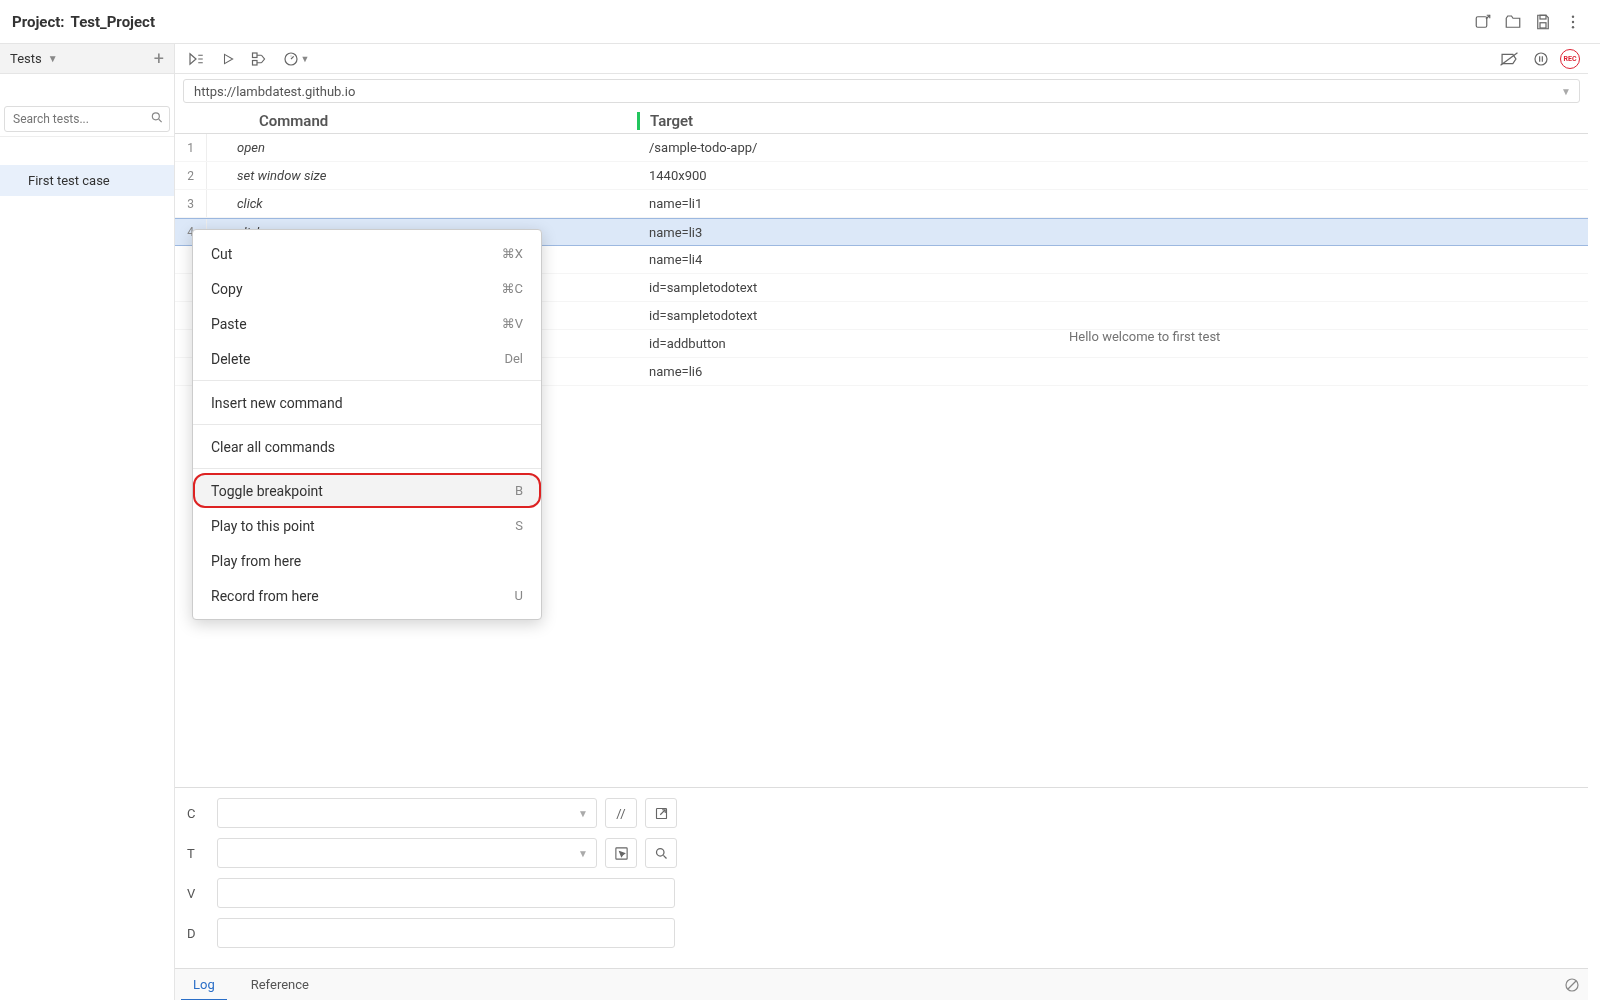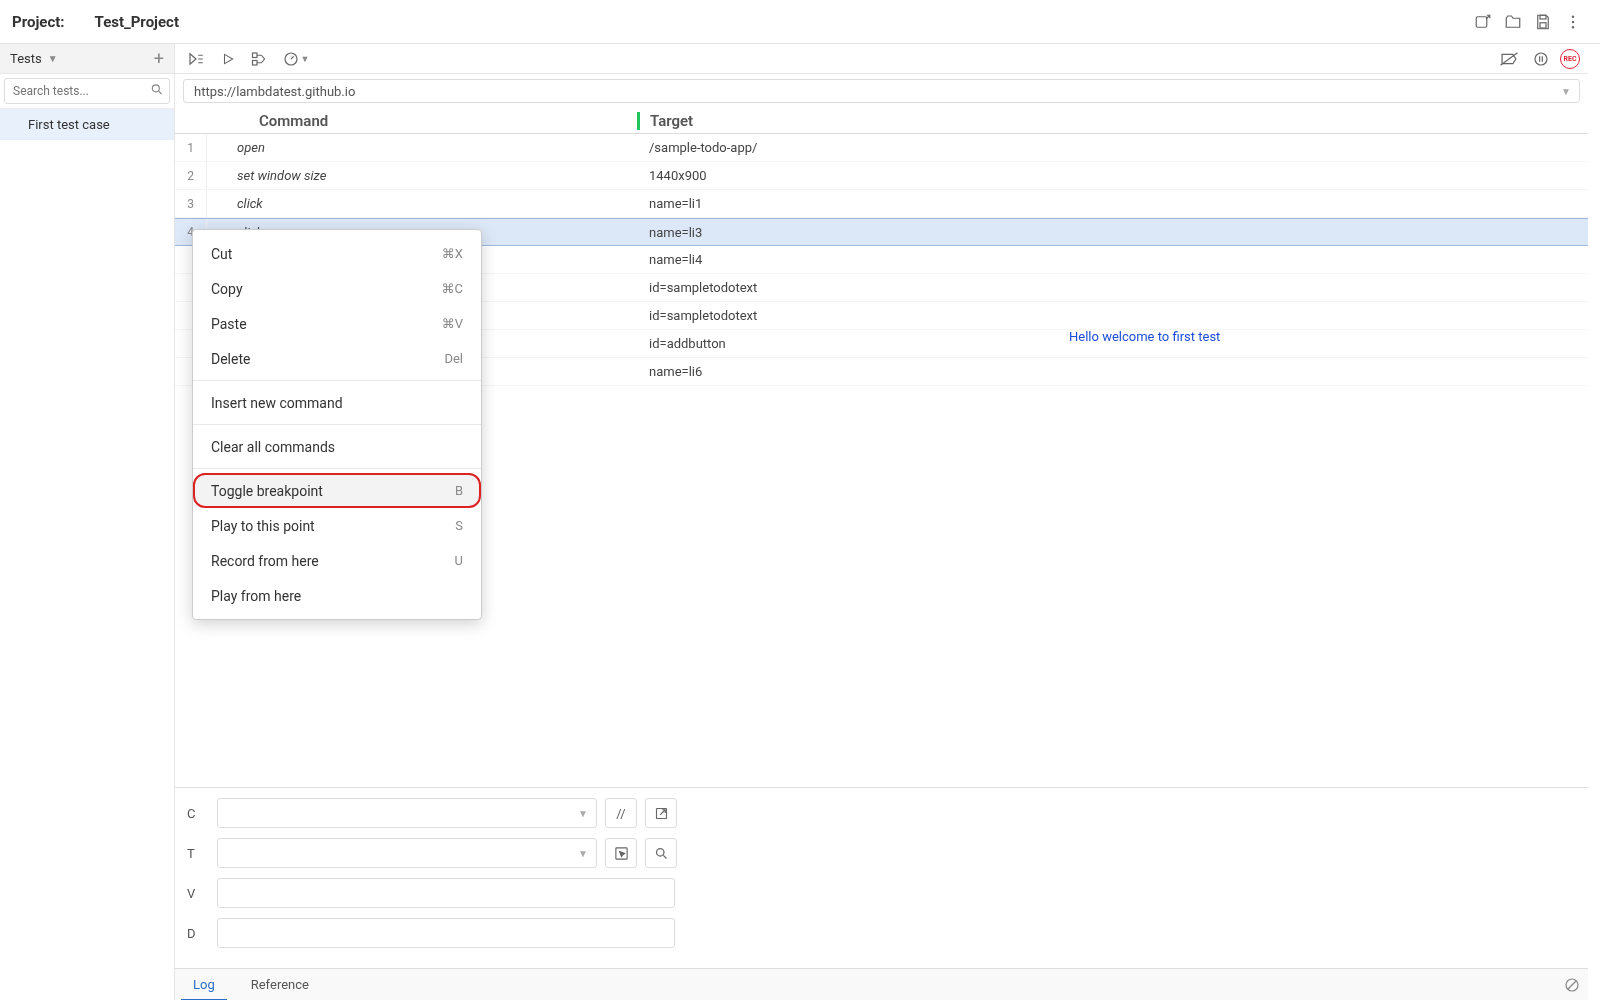--- a/index.html
+++ b/index.html
@@ -1,27 +1,27 @@
 <!DOCTYPE html>
 <html><head>
 <meta charset="utf-8">
 <style>
 * { margin: 0; padding: 0; box-sizing: border-box; font-family: -apple-system, BlinkMacSystemFont, "Segoe UI", Roboto, sans-serif; }
 body { background: #fff; font-size: 13px; color: #333; overflow: hidden; }
 .app { display: flex; flex-direction: column; height: 1000px; width: 1600px; }
 
 .titlebar { display: flex; align-items: center; height: 44px; padding: 0 12px; border-bottom: 1px solid #e5e5e5; }
 .titlebar .proj-lbl { font-weight: 700; font-size: 15px; margin-right: 6px; }
-.titlebar .proj-name { font-weight: 700; font-size: 15px; margin-left: 24px; }
+.titlebar .proj-name { font-weight: 700; font-size: 15px; }
 .titlebar .spacer { flex: 1; }
 .titlebar .ticon { width: 30px; height: 30px; display: flex; align-items: center; justify-content: center; color: #666; cursor: pointer; }
 
 .body { display: flex; flex: 1; overflow: hidden; }
 
-.sidebar { width: 175px; border-right: 1px solid #e5e5e5; display: flex; flex-direction: column; background: #fff; }
+.sidebar { width: 175px; border-right: 1px solid #e5e5e5; display: flex; flex-direction: column; background: #fff; gap: 28px; }
 .side-hdr { height: 30px; background: #f3f3f3; display: flex; align-items: center; padding: 0 10px; border-bottom: 1px solid #e5e5e5; }
 .side-hdr .lbl { font-size: 13px; color: #333; }
 .side-hdr .caret { margin-left: 6px; color: #888; font-size: 10px; }
 .side-hdr .plus { margin-left: auto; color: #888; font-size: 18px; cursor: pointer; }
 .side-search { padding: 4px; border-bottom: 1px solid #eee; }
 .side-search .wrap { position: relative; }
 .side-search input { width: 100%; height: 26px; border: 1px solid #ddd; border-radius: 3px; padding: 0 26px 0 8px; font-size: 12px; outline: none; }
 .side-search .mag { position: absolute; right: 6px; top: 50%; transform: translateY(-50%); color: #888; }
 .test-list { flex: 1; }
 .test-item { padding: 8px 28px; background: #e8f0fb; font-size: 13px; cursor: pointer; }
@@ -41,38 +41,38 @@
 .col-cmd { flex: 0 0 430px; padding-left: 52px; }
 .col-tgt { flex: 0 0 420px; border-left: 3px solid #22c55e; padding-left: 10px; }
 .col-val { flex: 1; border-left: 1px solid #e8e8e8; padding-left: 12px; }
 
 .grid-body { flex: 1; overflow-y: auto; position: relative; }
 .row { display: flex; height: 28px; align-items: center; border-bottom: 1px solid #f5f5f5; font-size: 13px; }
 .row.sel { background: #dce8f8; border-top: 1px solid #9cb8e0; border-bottom: 1px solid #9cb8e0; }
 .row .num { width: 32px; text-align: center; color: #888; border-right: 1px solid #eee; height: 100%; display: flex; align-items: center; justify-content: center; font-size: 12px; }
 .row .cmd { flex: 0 0 430px; padding-left: 30px; font-style: italic; color: #444; }
 .row .tgt { flex: 0 0 420px; padding-left: 12px; color: #444; }
-.row .val { flex: 1; padding-left: 12px; color: #1d4ed8; margin-top: 41px; }
+.row .val { flex: 1; padding-left: 12px; color: #737373; margin-top: 41px; }
 
 .editor { border-top: 1px solid #ddd; padding: 10px 12px; background: #fff; }
 .edrow { display: flex; align-items: center; margin-bottom: 10px; height: 30px; }
 .edrow .label { width: 30px; font-size: 13px; color: #555; }
 .edrow .combo { width: 380px; height: 30px; border: 1px solid #ddd; border-radius: 3px; position: relative; display: flex; align-items: center; padding-right: 24px; }
 .edrow .combo .dd2 { position: absolute; right: 8px; color: #aaa; font-size: 10px; }
 .edrow .txt { width: 458px; height: 30px; border: 1px solid #ddd; border-radius: 3px; }
 .edrow .sq { width: 32px; height: 30px; border: 1px solid #ddd; border-radius: 3px; margin-left: 8px; display: flex; align-items: center; justify-content: center; color: #666; cursor: pointer; }
 
 .bottom-tabs { border-top: 1px solid #ddd; height: 32px; display: flex; align-items: stretch; background: #f9f9f9; }
 .btab { padding: 0 18px; display: flex; align-items: center; font-size: 13px; color: #555; cursor: pointer; position: relative; }
 .btab.active { color: #2a6ec7; }
 .btab.active::after { content: ""; position: absolute; bottom: -1px; left: 6px; right: 6px; height: 2px; background: #2a6ec7; }
 .btab-spacer { flex: 1; }
 .btab-clear { width: 32px; display: flex; align-items: center; justify-content: center; color: #888; cursor: pointer; }
 
-.ctx-menu { position: absolute; left: 192px; top: 229px; width: 290px; background: #fff; border: 1px solid #ccc; border-radius: 4px; box-shadow: 0 4px 16px rgba(0,0,0,0.18); z-index: 100; padding: 6px 0; }
+.ctx-menu { position: absolute; left: 192px; top: 229px; width: 350px; background: #fff; border: 1px solid #ccc; border-radius: 4px; box-shadow: 0 4px 16px rgba(0,0,0,0.18); z-index: 100; padding: 6px 0; }
 .mitem { display: flex; align-items: center; height: 35px; padding: 0 18px; font-size: 14px; color: #333; cursor: pointer; }
 .mitem .sc { margin-left: auto; color: #888; font-size: 13px; }
 .mitem.hl { background: #f3f3f3; outline: 2px solid #d22; outline-offset: -2px; border-radius: 12px; }
 .msep { height: 1px; background: #e8e8e8; margin: 4px 0; }
 
 svg { pointer-events: none; }
 </style>
 </head>
 <body>
 
@@ -334,19 +334,19 @@
     <div class="msep"></div>
     <div class="mitem hl">
       <span>Toggle breakpoint</span>
       <span class="sc">B</span>
     </div>
     <div class="mitem">
       <span>Play to this point</span>
       <span class="sc">S</span>
     </div>
     <div class="mitem">
+      <span>Play from here</span>
+    </div>
+    <div class="mitem">
       <span>Record from here</span>
       <span class="sc">U</span>
     </div>
-    <div class="mitem">
-      <span>Play from here</span>
-    </div>
   </div>
 
 </body></html>

